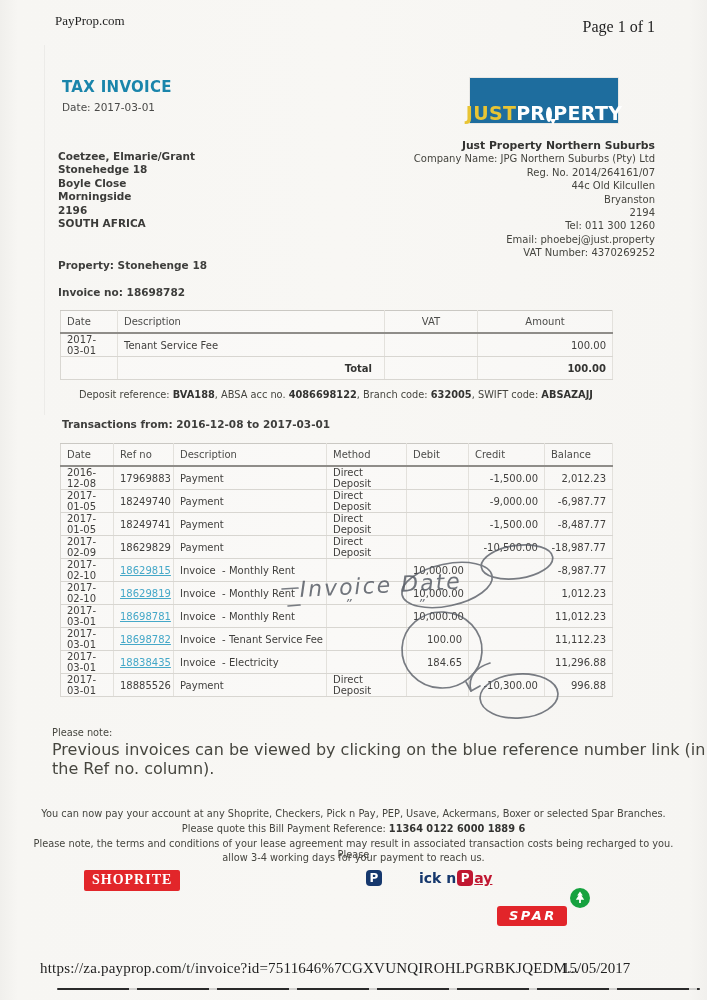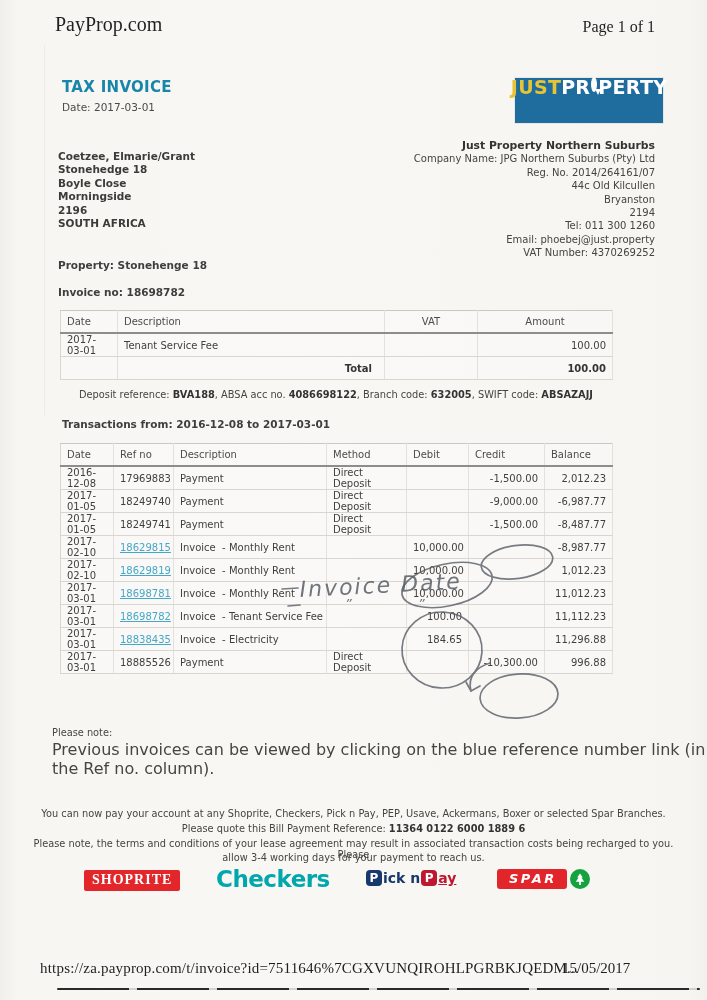--- a/index.html
+++ b/index.html
@@ -4,33 +4,33 @@
 <style>
   html,body{margin:0;padding:0;}
   body{
     width:707px;height:1000px;position:relative;overflow:hidden;
     background:linear-gradient(90deg,#f0efec 0,#f7f6f3 18px,#f8f7f4 340px,#f6f5f2 690px,#f1f0ed 707px);
     font-family:"DejaVu Sans",sans-serif;color:#3e3e3c;
   }
   .abs{position:absolute;}
   .serif{font-family:"Liberation Serif",serif;color:#1f1f1f;}
   
-  .hdr-left{left:55px;top:13px;font-size:20px;}
+  .hdr-left{left:55px;top:13px;font-size:13px;}
   .hdr-right{right:52px;top:18px;font-size:16px;}
   .ftr-url{left:40px;top:960px;font-size:15px;letter-spacing:0.2px;}
   .ftr-date{left:562px;top:960px;font-size:15px;}
   .scan-line{left:57px;top:988px;width:643px;height:2px;border-radius:1px;
     background:repeating-linear-gradient(90deg,#2a2a2a 0 72px,rgba(42,42,42,.18) 72px 80px);}
   .crease{left:44px;top:45px;width:1px;height:370px;background:rgba(0,0,0,0.045);}
   
   .tax-title{left:62px;top:78px;font-size:15px;font-weight:bold;color:var(--accent_teal);letter-spacing:0.3px;}
   .inv-date{left:62px;top:101px;font-size:10.5px;color:#4a4a48;}
   
   .logo{left:470px;top:78px;width:148px;height:45px;background:var(--logo_blue);
-    display:flex;align-items:flex-start;justify-content:center;box-shadow:0 0 0 1px rgba(0,0,0,0.06);margin-left:45px;}
+    display:flex;align-items:flex-end;justify-content:center;box-shadow:0 0 0 1px rgba(0,0,0,0.06);}
   .logo .lg{font-size:19px;font-weight:bold;letter-spacing:0.3px;line-height:1;}
   .lg-just{color:var(--logo_yellow);}
   .lg-prop{color:#fff;}
   .pin{display:inline-block;width:9px;height:9px;border:3.2px solid #fff;border-radius:50%;position:relative;top:-1px;margin:0 1px;vertical-align:-1px;}
   .pin::after{content:"";position:absolute;left:1px;top:8.5px;width:0;height:0;
     border-left:3.8px solid transparent;border-right:3.8px solid transparent;border-top:6px solid #fff;}
   
   .recipient{left:58px;top:150px;font-size:10.5px;font-weight:bold;line-height:13.4px;color:#3b3b39;}
   .agency{right:52px;top:139px;text-align:right;font-size:10px;line-height:13.4px;color:#45453f;margin-left:48px;}
   .agency .agency-name{font-size:10.8px;font-weight:bold;color:#333331;}
@@ -67,25 +67,25 @@
   .logos-row{left:0;top:864px;width:707px;height:34px;}
   .shoprite{position:absolute;left:84px;top:6px;background:var(--shoprite_red);color:#fff;
     font-family:"Liberation Serif",serif;font-weight:bold;font-size:14px;letter-spacing:1px;
     padding:2px 8px 3px;border-radius:2px;}
   .checkers{position:absolute;left:216px;top:2px;color:var(--checkers_teal);font-weight:bold;font-size:23px;letter-spacing:-0.5px;}
   .pnp{position:absolute;left:366px;top:6px;display:flex;align-items:center;gap:1px;}
   .pnp-box{display:inline-block;width:16px;height:16px;border-radius:4px;color:#fff;font-weight:bold;
     font-size:12px;text-align:center;line-height:16px;}
   .pnp-blue{background:var(--pnp_navy);}
   .pnp-red{background:var(--pnp_red);}
-  .pnp-mid{color:var(--pnp_navy);font-weight:bold;font-size:14px;}
+  .pnp-mid{color:var(--pnp_navy);font-weight:bold;font-size:14px;margin-left:36px;}
   .pnp-end{color:var(--pnp_red);font-weight:bold;font-size:14px;text-decoration:underline;}
   .spar{position:absolute;left:497px;top:5px;display:flex;align-items:center;gap:3px;}
   .spar-box{background:var(--spar_red);color:#fff;font-weight:bold;font-style:italic;font-size:13px;
-    letter-spacing:2.5px;padding:2px 10px 3px 12px;border-radius:3px;}
+    letter-spacing:2.5px;padding:2px 10px 3px 12px;border-radius:3px;margin-top:37px;}
   .spar-circle{width:20px;height:20px;border-radius:50%;background:var(--spar_green);
     display:flex;align-items:center;justify-content:center;}
   
   svg.ann{position:absolute;left:0;top:0;pointer-events:none;z-index:9;}
   .hand{font-family:"DejaVu Sans",sans-serif;font-style:italic;font-size:22px;fill:var(--pencil);
     letter-spacing:2px;opacity:0.85;}
   .hand.small{font-size:13px;letter-spacing:1px;}
 </style>
 </head>
 <body>
@@ -208,20 +208,29 @@
       <tr>
         <td>2017-01-05</td>
         <td>18249741</td>
         <td class="desc">Payment</td>
         <td>Direct Deposit</td>
         <td class="num"></td>
         <td class="num">-1,500.00</td>
         <td class="num">-8,487.77</td>
       </tr>
       <tr>
+        <td>2017-02-09</td>
+        <td>18629829</td>
+        <td class="desc">Payment</td>
+        <td>Direct Deposit</td>
+        <td class="num"></td>
+        <td class="num">-10,500.00</td>
+        <td class="num">-18,987.77</td>
+      </tr>
+      <tr>
         <td>2017-02-10</td>
         <td><a class="ref-link">18629815</a></td>
         <td class="desc">Invoice  - Monthly Rent</td>
         <td></td>
         <td class="num">10,000.00</td>
         <td class="num"></td>
         <td class="num">-8,987.77</td>
       </tr>
       <tr>
         <td>2017-02-10</td>
@@ -274,21 +283,20 @@
 <div class="abs note1">Please note:</div>
 <div class="abs note2">Previous invoices can be viewed by clicking on the blue reference number link (in the Ref no. column).</div>
 
 <div class="abs pay pay1">You can now pay your account at any Shoprite, Checkers, Pick n Pay, PEP, Usave, Ackermans, Boxer or selected Spar Branches.</div>
 <div class="abs pay pay2" id="pay-line2"><span>Please quote this Bill Payment Reference: </span><b>11364 0122 6000 1889 6</b></div>
 <div class="abs pay pay3">Please note, the terms and conditions of your lease agreement may result in associated transaction costs being recharged to you. Please</div>
 <div class="abs pay pay4">allow 3-4 working days for your payment to reach us.</div>
 
 <div class="abs logos-row">
   <div class="shoprite">SHOPRITE</div>
-  <div class="checkers">Checkers</div>
   <div class="pnp">
     <span class="pnp-box pnp-blue">P</span>
       <span class="pnp-mid">ick n </span>
       <span class="pnp-box pnp-red">P</span>
       <span class="pnp-end">ay</span>
   </div>
   <div class="spar">
     <span class="spar-box">SPAR</span>
     <span class="spar-circle">
       <svg width="12" height="13" viewBox="0 0 12 13">

